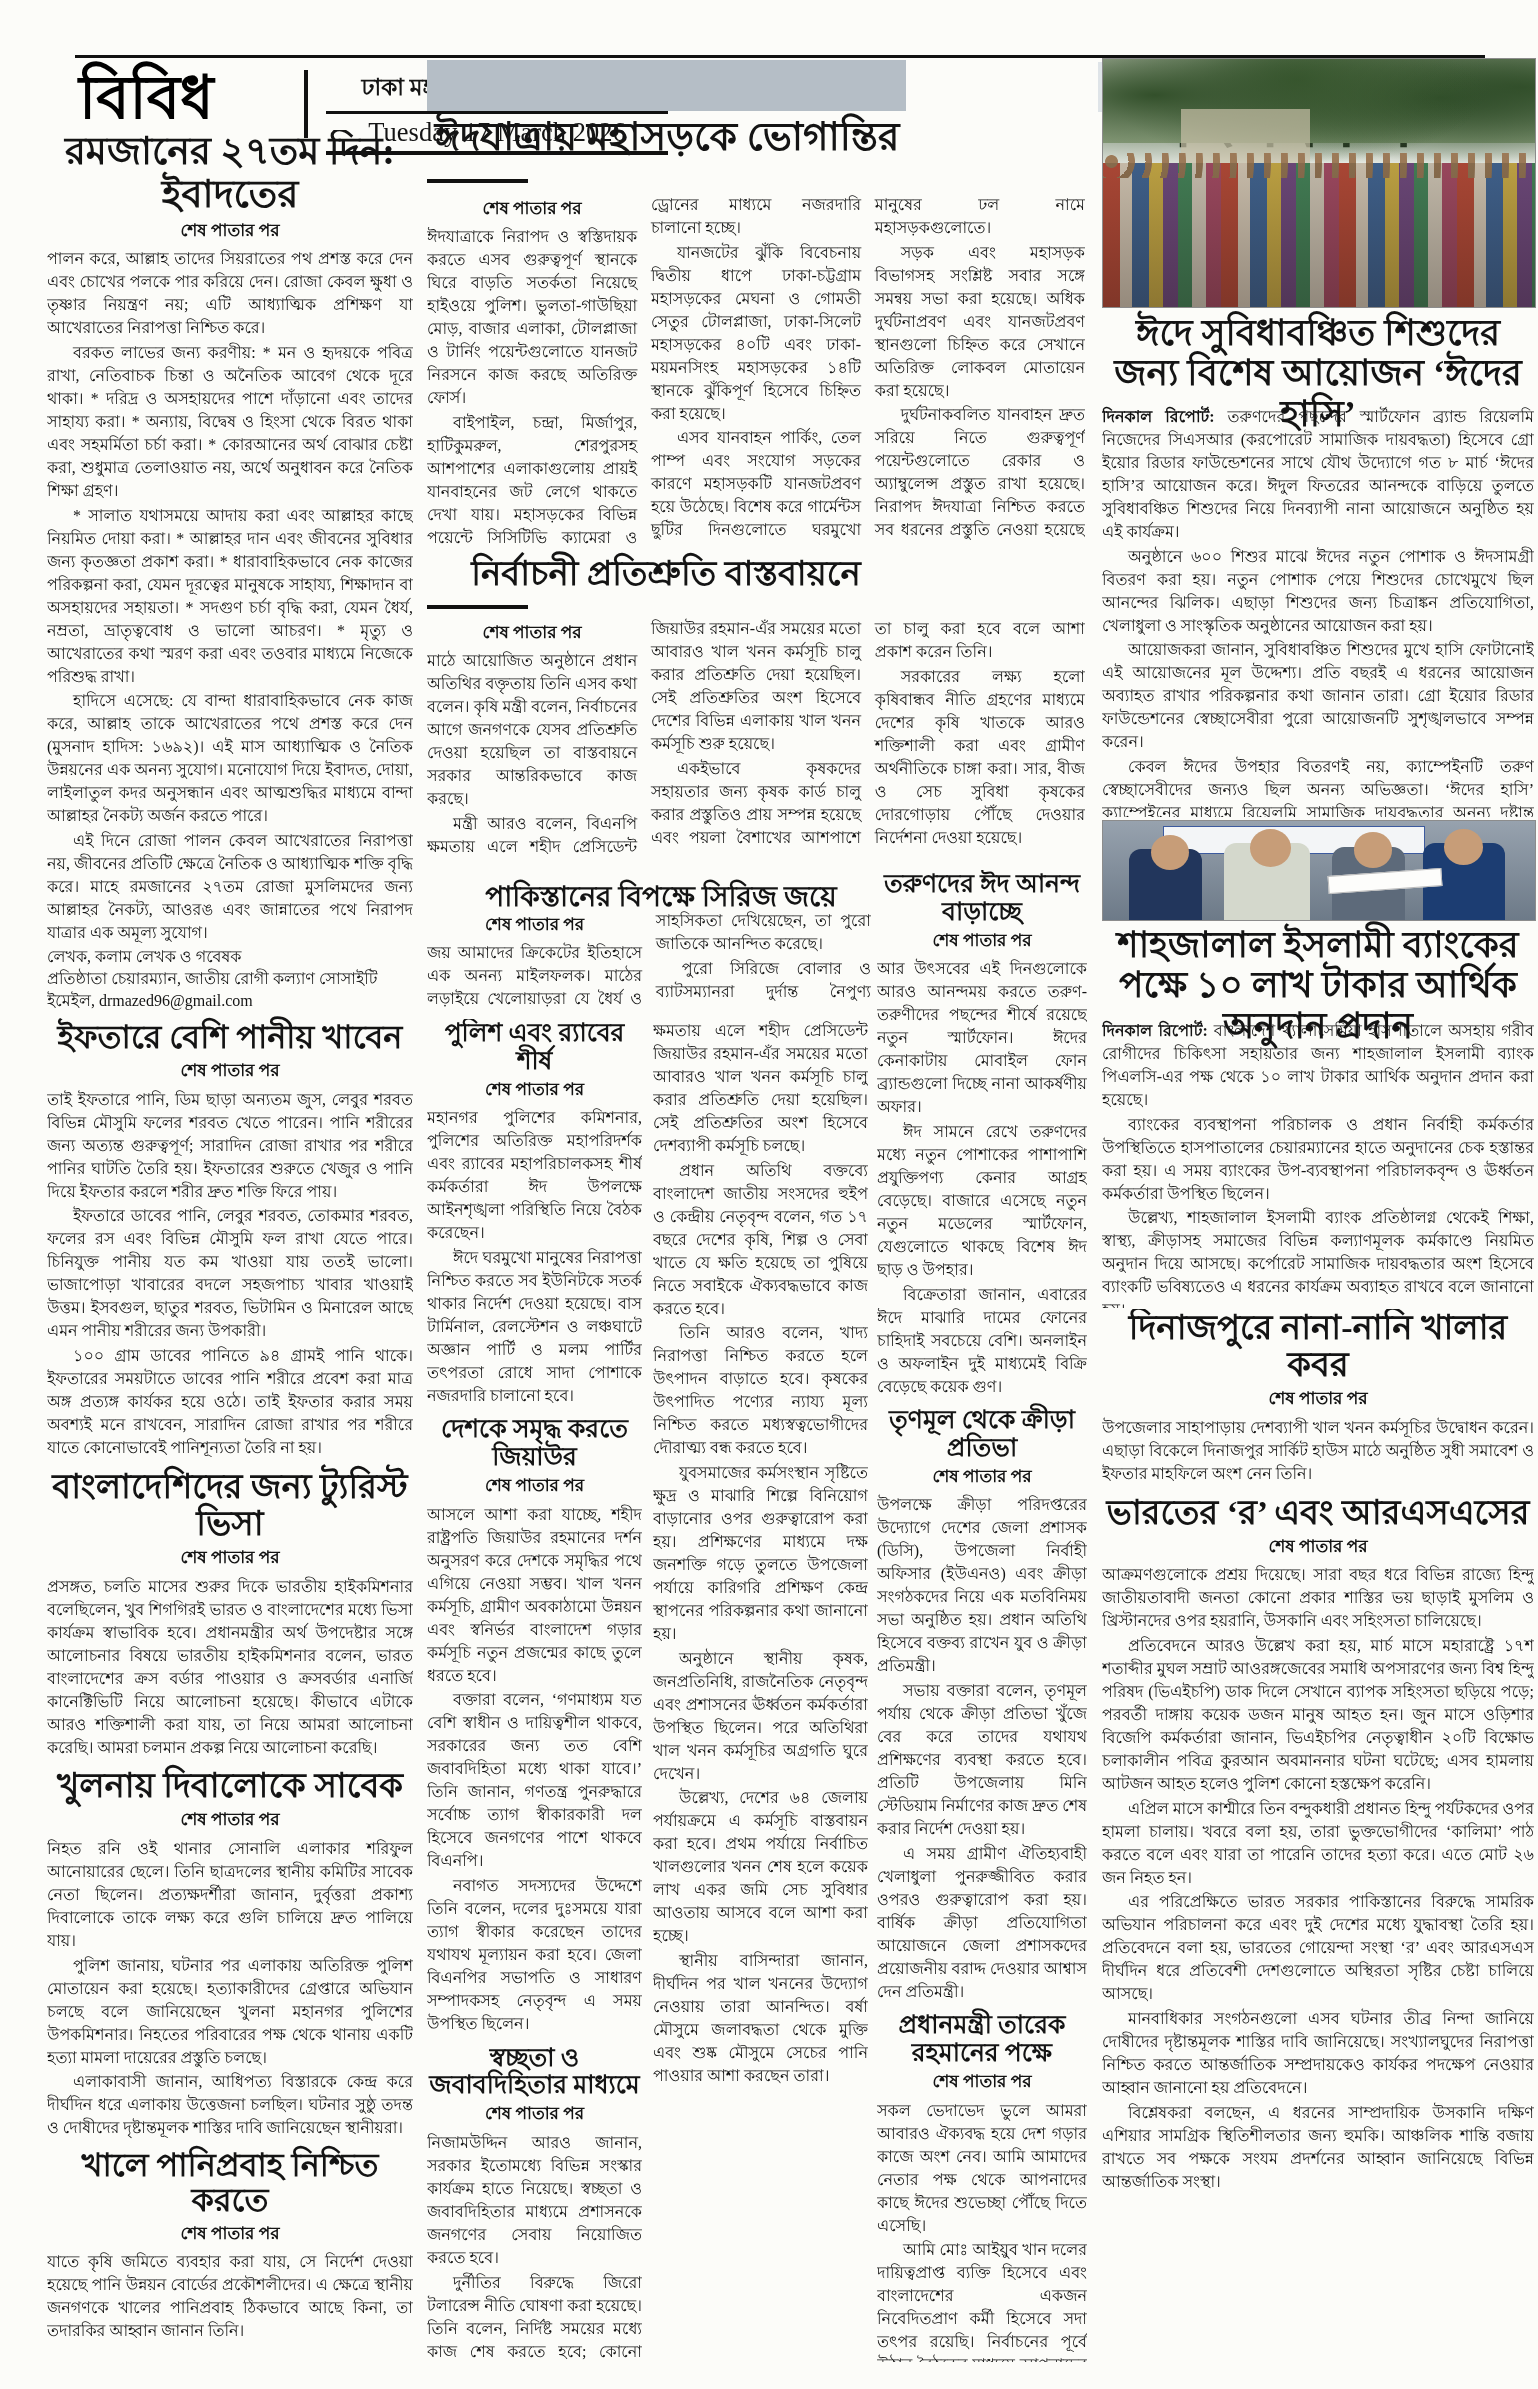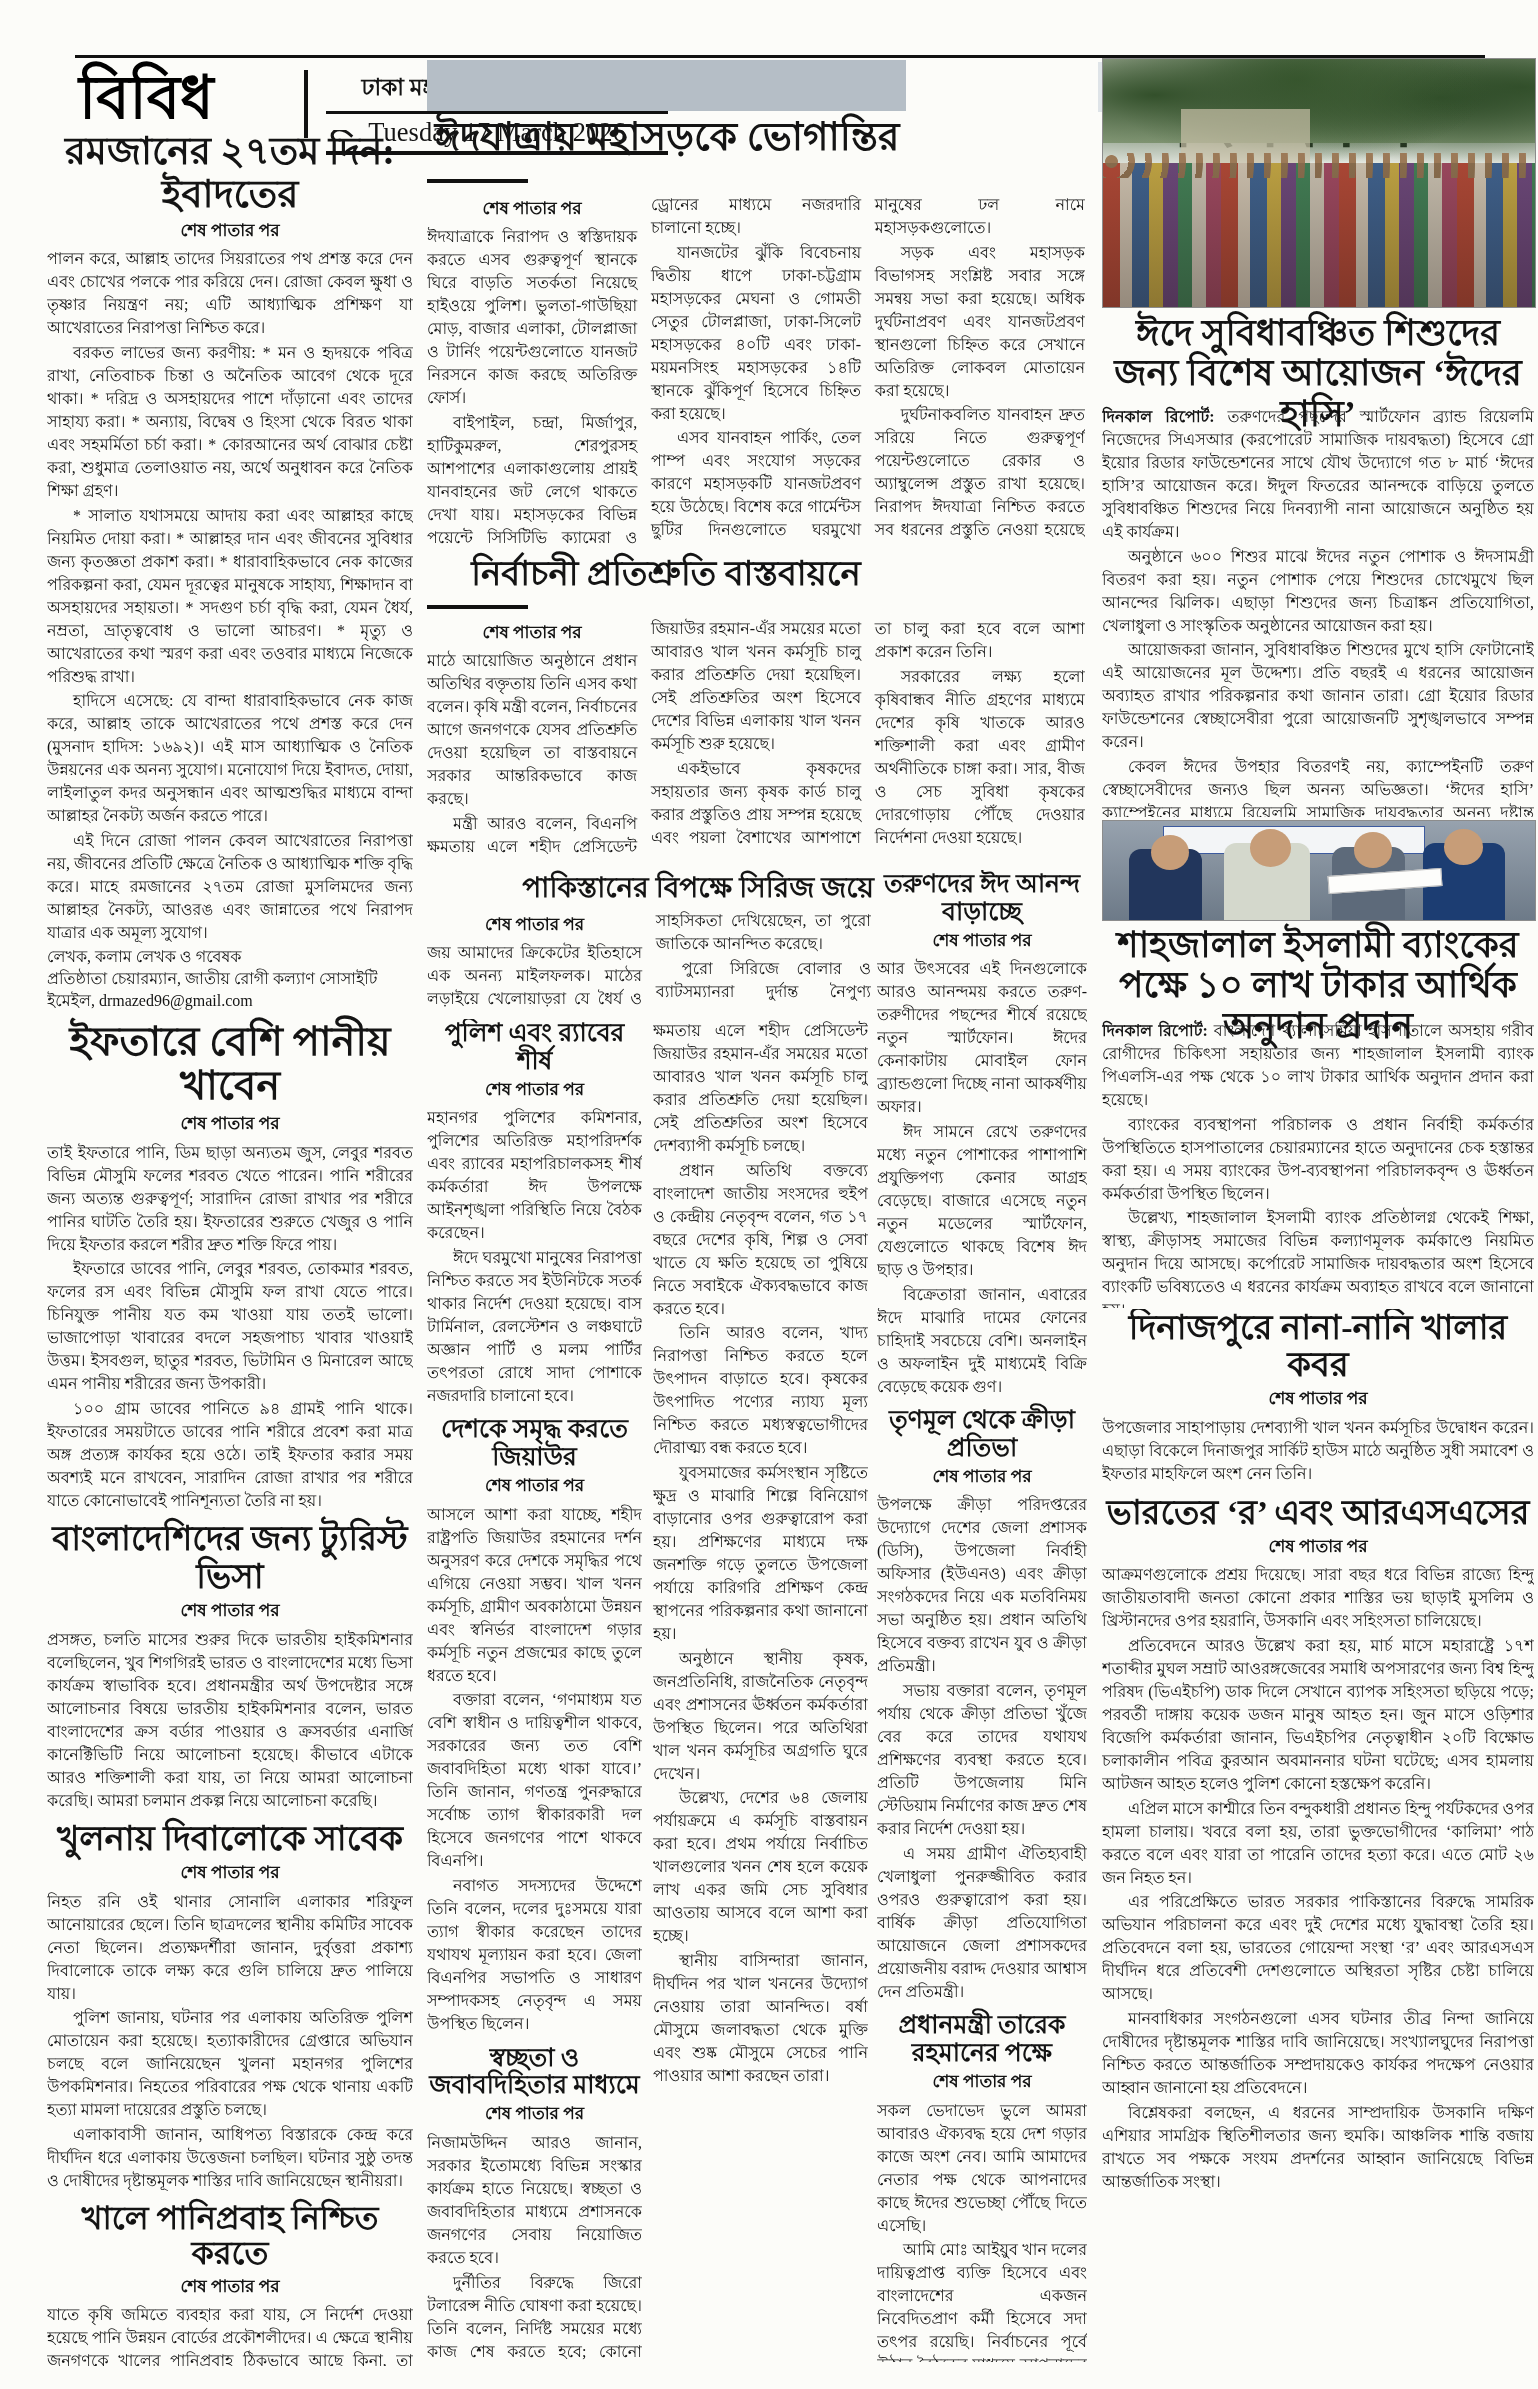--- a/index.html
+++ b/index.html
@@ -96,21 +96,21 @@
     <div class="cont">শেষ পাতার পর</div>
     <p class="bp lead">পালন করে, আল্লাহ তাদের সিয়রাতের পথ প্রশস্ত করে দেন এবং চোখের পলকে পার করিয়ে দেন। রোজা কেবল ক্ষুধা ও তৃষ্ণার নিয়ন্ত্রণ নয়; এটি আধ্যাত্মিক প্রশিক্ষণ যা আখেরাতের নিরাপত্তা নিশ্চিত করে।</p>
     <p class="bp">বরকত লাভের জন্য করণীয়: * মন ও হৃদয়কে পবিত্র রাখা, নেতিবাচক চিন্তা ও অনৈতিক আবেগ থেকে দূরে থাকা। * দরিদ্র ও অসহায়দের পাশে দাঁড়ানো এবং তাদের সাহায্য করা। * অন্যায়, বিদ্বেষ ও হিংসা থেকে বিরত থাকা এবং সহমর্মিতা চর্চা করা। * কোরআনের অর্থ বোঝার চেষ্টা করা, শুধুমাত্র তেলাওয়াত নয়, অর্থে অনুধাবন করে নৈতিক শিক্ষা গ্রহণ।</p>
     <p class="bp">* সালাত যথাসময়ে আদায় করা এবং আল্লাহর কাছে নিয়মিত দোয়া করা। * আল্লাহর দান এবং জীবনের সুবিধার জন্য কৃতজ্ঞতা প্রকাশ করা। * ধারাবাহিকভাবে নেক কাজের পরিকল্পনা করা, যেমন দূরত্বের মানুষকে সাহায্য, শিক্ষাদান বা অসহায়দের সহায়তা। * সদগুণ চর্চা বৃদ্ধি করা, যেমন ধৈর্য, নম্রতা, ভ্রাতৃত্ববোধ ও ভালো আচরণ। * মৃত্যু ও আখেরাতের কথা স্মরণ করা এবং তওবার মাধ্যমে নিজেকে পরিশুদ্ধ রাখা।</p>
     <p class="bp">হাদিসে এসেছে: যে বান্দা ধারাবাহিকভাবে নেক কাজ করে, আল্লাহ তাকে আখেরাতের পথে প্রশস্ত করে দেন (মুসনাদ হাদিস: ১৬৯২)। এই মাস আধ্যাত্মিক ও নৈতিক উন্নয়নের এক অনন্য সুযোগ। মনোযোগ দিয়ে ইবাদত, দোয়া, লাইলাতুল কদর অনুসন্ধান এবং আত্মশুদ্ধির মাধ্যমে বান্দা আল্লাহর নৈকট্য অর্জন করতে পারে।</p>
     <p class="bp">এই দিনে রোজা পালন কেবল আখেরাতের নিরাপত্তা নয়, জীবনের প্রতিটি ক্ষেত্রে নৈতিক ও আধ্যাত্মিক শক্তি বৃদ্ধি করে। মাহে রমজানের ২৭তম রোজা মুসলিমদের জন্য আল্লাহর নৈকট্য, আওরঙ এবং জান্নাতের পথে নিরাপদ যাত্রার এক অমূল্য সুযোগ।</p>
     <p class="sig">লেখক, কলাম লেখক ও গবেষক</p>
     <p class="sig">প্রতিষ্ঠাতা চেয়ারম্যান, জাতীয় রোগী কল্যাণ সোসাইটি</p>
     <p class="sig">ইমেইল, drmazed96@gmail.com</p>
 
-    <h3 class="subhead" style="font-size:40px;">ইফতারে বেশি পানীয় খাবেন</h3>
+    <h3 class="subhead" style="font-size:32px;">ইফতারে বেশি পানীয় খাবেন</h3>
     <div class="cont">শেষ পাতার পর</div>
     <p class="bp lead">তাই ইফতারে পানি, ডিম ছাড়া অন্যতম জুস, লেবুর শরবত বিভিন্ন মৌসুমি ফলের শরবত খেতে পারেন। পানি শরীরের জন্য অত্যন্ত গুরুত্বপূর্ণ; সারাদিন রোজা রাখার পর শরীরে পানির ঘাটতি তৈরি হয়। ইফতারের শুরুতে খেজুর ও পানি দিয়ে ইফতার করলে শরীর দ্রুত শক্তি ফিরে পায়।</p>
     <p class="bp">ইফতারে ডাবের পানি, লেবুর শরবত, তোকমার শরবত, ফলের রস এবং বিভিন্ন মৌসুমি ফল রাখা যেতে পারে। চিনিযুক্ত পানীয় যত কম খাওয়া যায় ততই ভালো। ভাজাপোড়া খাবারের বদলে সহজপাচ্য খাবার খাওয়াই উত্তম। ইসবগুল, ছাতুর শরবত, ভিটামিন ও মিনারেল আছে এমন পানীয় শরীরের জন্য উপকারী।</p>
     <p class="bp">১০০ গ্রাম ডাবের পানিতে ৯৪ গ্রামই পানি থাকে। ইফতারের সময়টাতে ডাবের পানি শরীরে প্রবেশ করা মাত্র অঙ্গ প্রত্যঙ্গ কার্যকর হয়ে ওঠে। তাই ইফতার করার সময় অবশ্যই মনে রাখবেন, সারাদিন রোজা রাখার পর শরীরে যাতে কোনোভাবেই পানিশূন্যতা তৈরি না হয়।</p>
 
     <h3 class="subhead" style="font-size:34px;">বাংলাদেশিদের জন্য ট্যুরিস্ট ভিসা</h3>
     <div class="cont">শেষ পাতার পর</div>
     <p class="bp lead">প্রসঙ্গত, চলতি মাসের শুরুর দিকে ভারতীয় হাইকমিশনার বলেছিলেন, খুব শিগগিরই ভারত ও বাংলাদেশের মধ্যে ভিসা কার্যক্রম স্বাভাবিক হবে। প্রধানমন্ত্রীর অর্থ উপদেষ্টার সঙ্গে আলোচনার বিষয়ে ভারতীয় হাইকমিশনার বলেন, ভারত বাংলাদেশের ক্রস বর্ডার পাওয়ার ও ক্রসবর্ডার এনার্জি কানেক্টিভিটি নিয়ে আলোচনা হয়েছে। কীভাবে এটাকে আরও শক্তিশালী করা যায়, তা নিয়ে আমরা আলোচনা করেছি। আমরা চলমান প্রকল্প নিয়ে আলোচনা করেছি।</p>
 
     <h3 class="subhead" style="font-size:34px;">খুলনায় দিবালোকে সাবেক</h3>
@@ -143,21 +143,21 @@
 
   <div class="abs col3" style="left:427px;top:617px;width:658px;height:253px;">
     <div class="cont">শেষ পাতার পর</div>
     <p class="bp lead">মাঠে আয়োজিত অনুষ্ঠানে প্রধান অতিথির বক্তৃতায় তিনি এসব কথা বলেন। কৃষি মন্ত্রী বলেন, নির্বাচনের আগে জনগণকে যেসব প্রতিশ্রুতি দেওয়া হয়েছিল তা বাস্তবায়নে সরকার আন্তরিকভাবে কাজ করছে।</p>
     <p class="bp">মন্ত্রী আরও বলেন, বিএনপি ক্ষমতায় এলে শহীদ প্রেসিডেন্ট জিয়াউর রহমান-এঁর সময়ের মতো আবারও খাল খনন কর্মসূচি চালু করার প্রতিশ্রুতি দেয়া হয়েছিল। সেই প্রতিশ্রুতির অংশ হিসেবে দেশের বিভিন্ন এলাকায় খাল খনন কর্মসূচি শুরু হয়েছে।</p>
     <p class="bp">একইভাবে কৃষকদের সহায়তার জন্য কৃষক কার্ড চালু করার প্রস্তুতিও প্রায় সম্পন্ন হয়েছে এবং পয়লা বৈশাখের আশপাশে তা চালু করা হবে বলে আশা প্রকাশ করেন তিনি।</p>
     <p class="bp">সরকারের লক্ষ্য হলো কৃষিবান্ধব নীতি গ্রহণের মাধ্যমে দেশের কৃষি খাতকে আরও শক্তিশালী করা এবং গ্রামীণ অর্থনীতিকে চাঙ্গা করা। সার, বীজ ও সেচ সুবিধা কৃষকের দোরগোড়ায় পৌঁছে দেওয়ার নির্দেশনা দেওয়া হয়েছে।</p>
 
   </div>
 
-  <h3 class="abs subhead" style="left:427px;top:870px;width:444px;font-size:28px;margin:3px;text-align:right;">পাকিস্তানের বিপক্ষে সিরিজ জয়ে</h3>
+  <h3 class="abs subhead" style="left:427px;top:870px;width:444px;font-size:28px;margin:12px;">পাকিস্তানের বিপক্ষে সিরিজ জয়ে</h3>
   <div class="abs col2" style="left:427px;top:909px;width:444px;height:103px;">
     <div class="cont">শেষ পাতার পর</div>
     <p class="bp lead">জয় আমাদের ক্রিকেটের ইতিহাসে এক অনন্য মাইলফলক। মাঠের লড়াইয়ে খেলোয়াড়রা যে ধৈর্য ও সাহসিকতা দেখিয়েছেন, তা পুরো জাতিকে আনন্দিত করেছে।</p>
     <p class="bp">পুরো সিরিজে বোলার ও ব্যাটসম্যানরা দুর্দান্ত নৈপুণ্য দেখিয়েছেন। ভবিষ্যতে এই ধারাবাহিকতা ধরে রাখার প্রত্যাশা ব্যক্ত করে খেলোয়াড় ও কোচিং স্টাফদের অভিনন্দন জানানো হয়।</p>
   </div>
 
   <div class="abs flowcol" style="left:427px;top:1019px;width:215px;height:1343px;">
     <h3 class="subhead" style="font-size:25px;margin-top:0;">পুলিশ এবং র‌্যাবের শীর্ষ</h3>
     <div class="cont">শেষ পাতার পর</div>
     <p class="bp lead">মহানগর পুলিশের কমিশনার, পুলিশের অতিরিক্ত মহাপরিদর্শক এবং র‌্যাবের মহাপরিচালকসহ শীর্ষ কর্মকর্তারা ঈদ উপলক্ষে আইনশৃঙ্খলা পরিস্থিতি নিয়ে বৈঠক করেছেন।</p>

